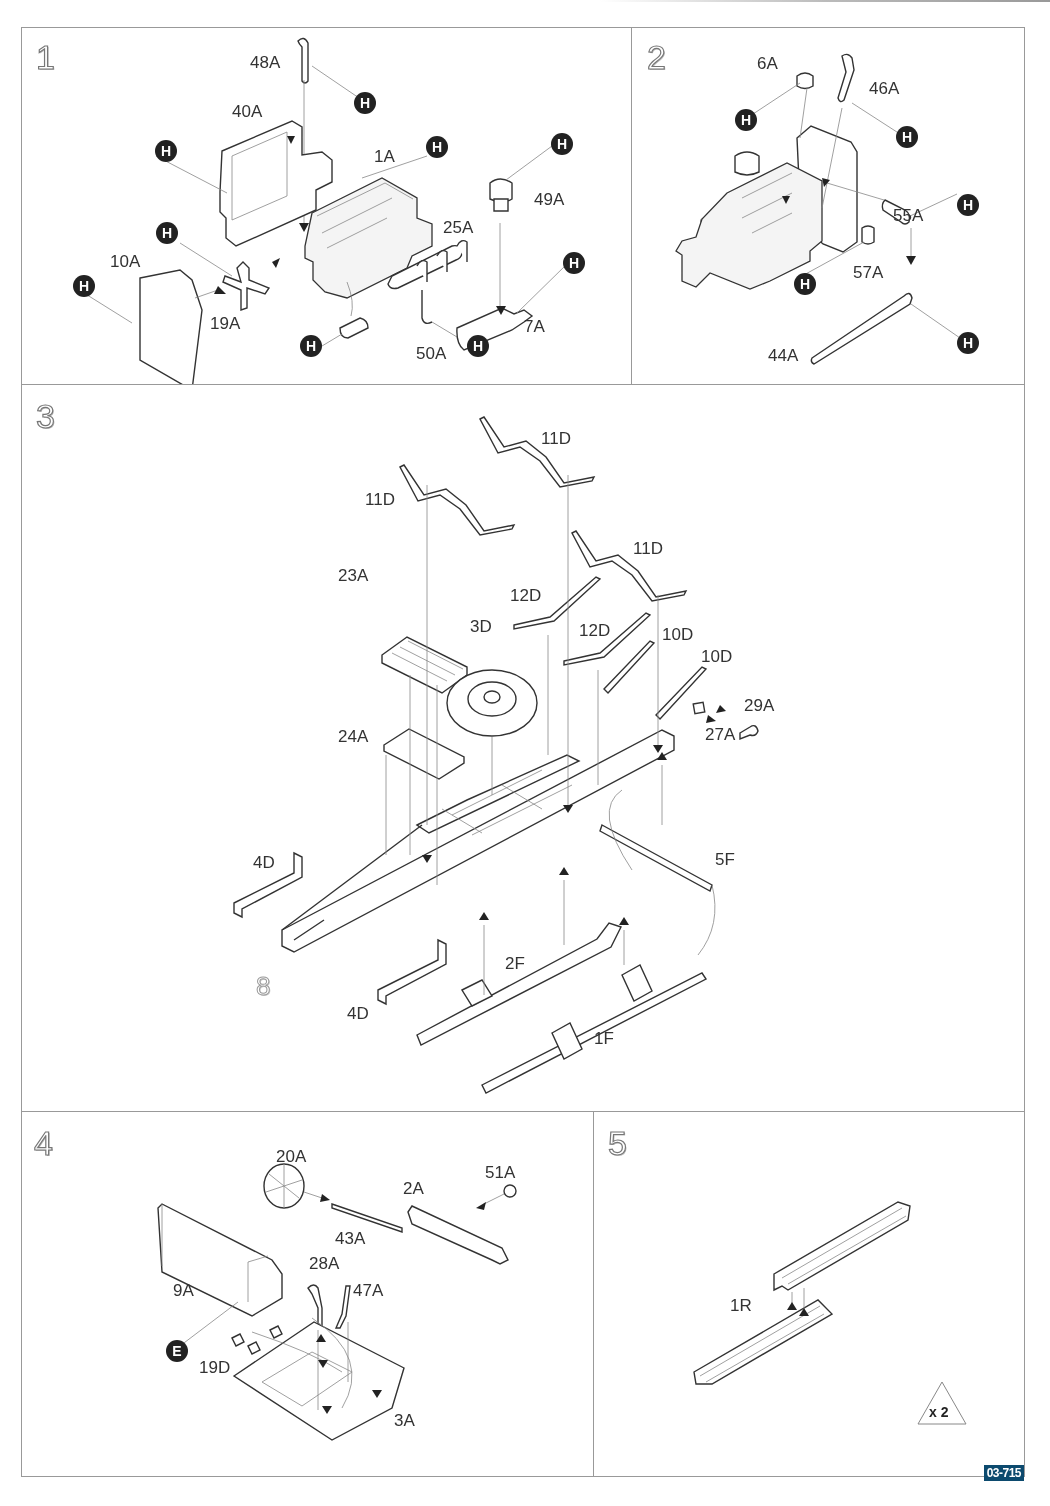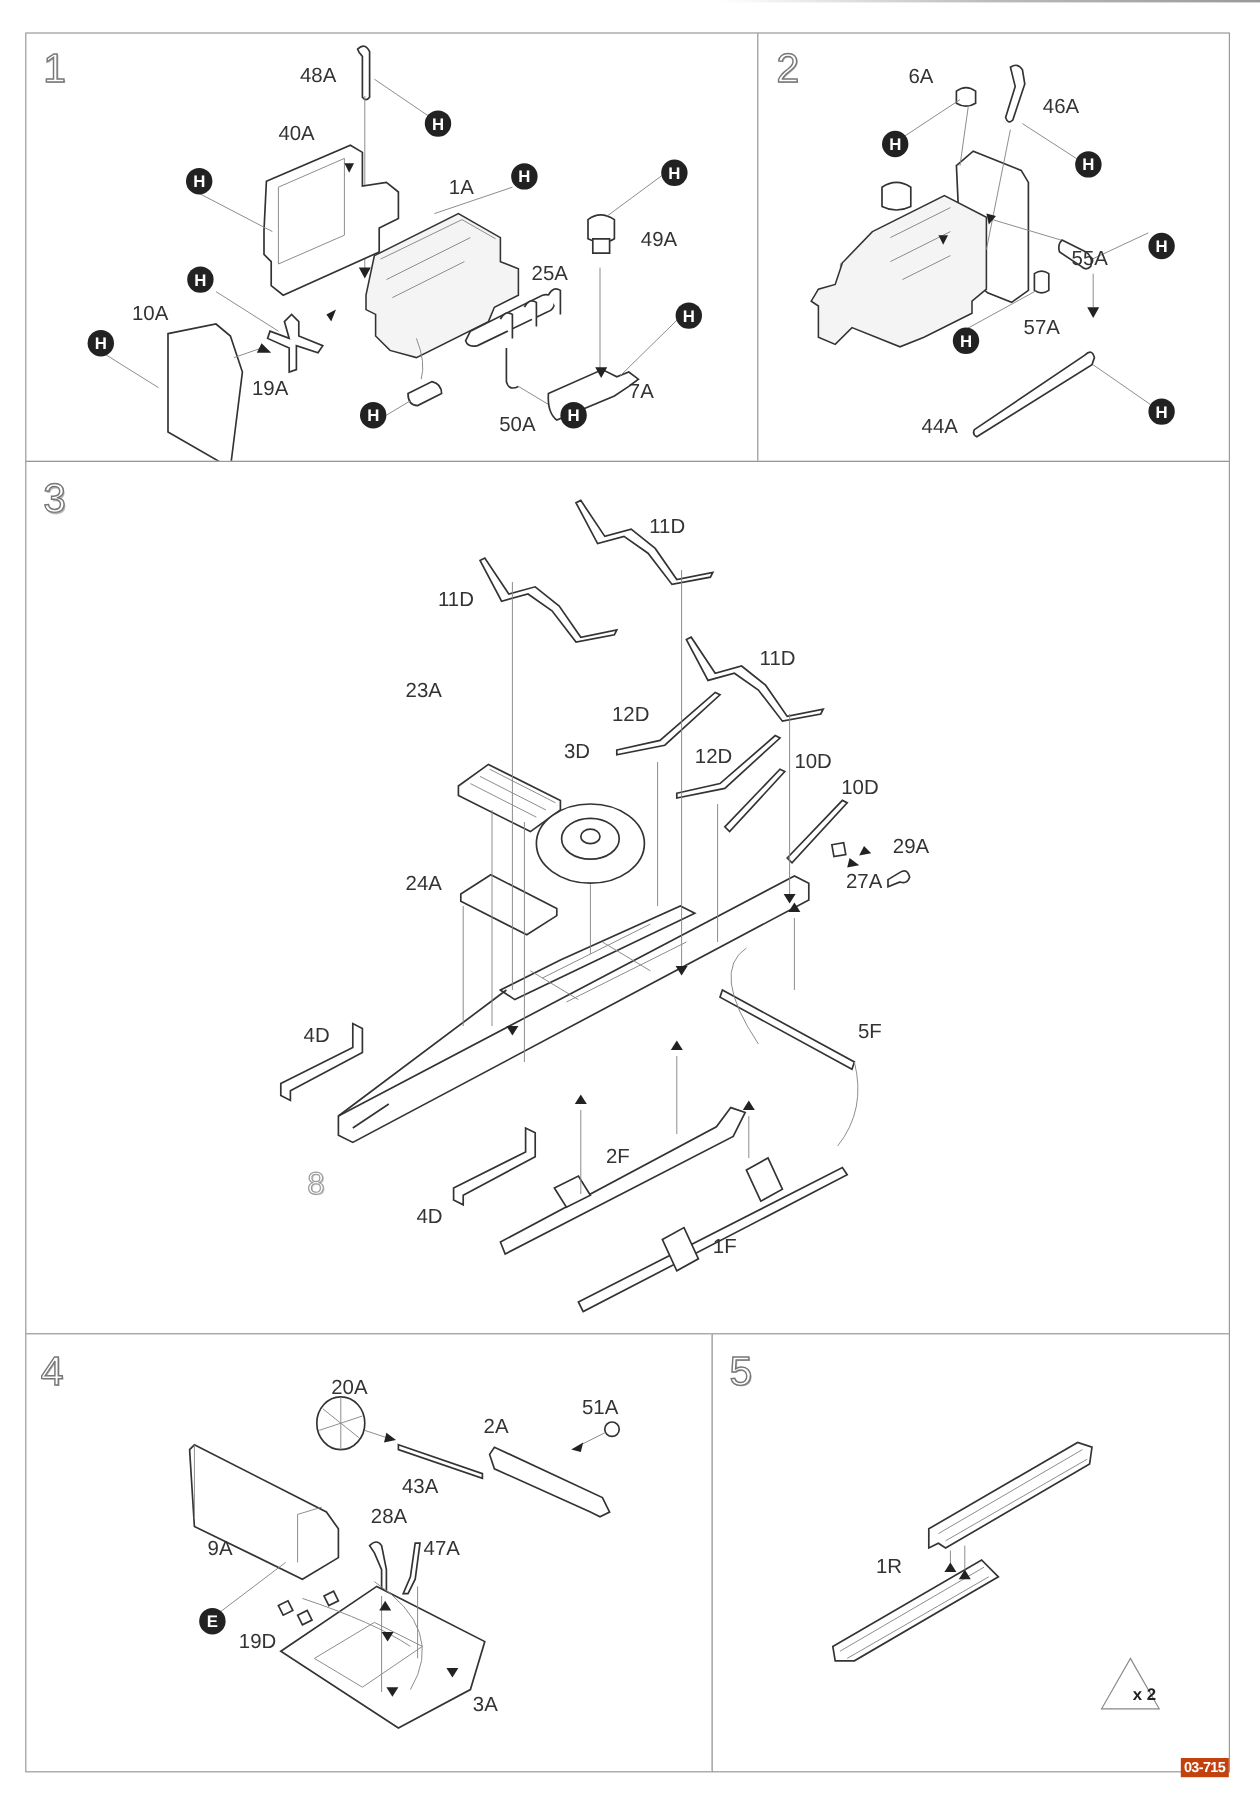--- a/index.html
+++ b/index.html
@@ -14,21 +14,21 @@
              text-shadow:1px 1px 0 #ccc; line-height:1; }
   .label { position:absolute; font-size:17px; color:#333; white-space:nowrap; line-height:1; }
   .badge { position:absolute; width:22px; height:22px; border-radius:50%; background:#222;
            color:#fff; font-weight:bold; font-size:14px; text-align:center; line-height:22px; }
   svg.art { position:absolute; left:0; top:0; overflow:visible; }
   svg.art * { vector-effect:non-scaling-stroke; }
   .part { fill:#fff; stroke:#333; stroke-width:1.4; }
   .part-g { fill:#f4f4f4; stroke:#333; stroke-width:1.3; }
   .lead { fill:none; stroke:#888; stroke-width:0.8; }
   .arrow { fill:#222; }
-  .code-tag { position:absolute; right:26px; top:1465px; background:#c2410c; color:#fff;
+  .code-tag { position:absolute; right:26px; top:1465px; background:#0c4a6e; color:#fff;
               font-size:12px; font-weight:bold; padding:1px 3px; letter-spacing:-0.5px; }
   .qty { position:absolute; left:915px; top:1378px; width:52px; height:46px; }
   .qty-text { position:absolute; left:930px; top:1400px; font-size:14px; font-weight:bold; color:#222; }
 </style>
 </head>
 <body>
 
 <div class="topline"></div>
 
 <div class="panel" style="left:21px;top:27px;width:611px;height:358px;">
@@ -282,16 +282,16 @@
     <path class="lead" d="M106 264 l120 -70 M112 270 l118 -68"></path>
     <line class="lead" x1="198" y1="180" x2="198" y2="198"></line>
     <line class="lead" x1="210" y1="176" x2="210" y2="204"></line>
     <polygon class="arrow" points="193,198 203,198 198,190"></polygon>
     <polygon class="arrow" points="205,204 215,204 210,196"></polygon>
   </svg>
   <div class="label" style="left:136px;top:185px;text-align:right;">1R</div>
   <svg class="qty" viewBox="0 0 52 46" style="left:322px;top:268px;">
     <polygon points="26,2 50,44 2,44" fill="#fff" stroke="#888" stroke-width="1"></polygon>
   </svg>
-  <div class="qty-text" style="left:350px;top:292px;">x 2</div>
+  <div class="qty-text" style="left:335px;top:292px;">x 2</div>
 </div>
 
 <div class="code-tag">03-715</div>
 
 </body></html>

